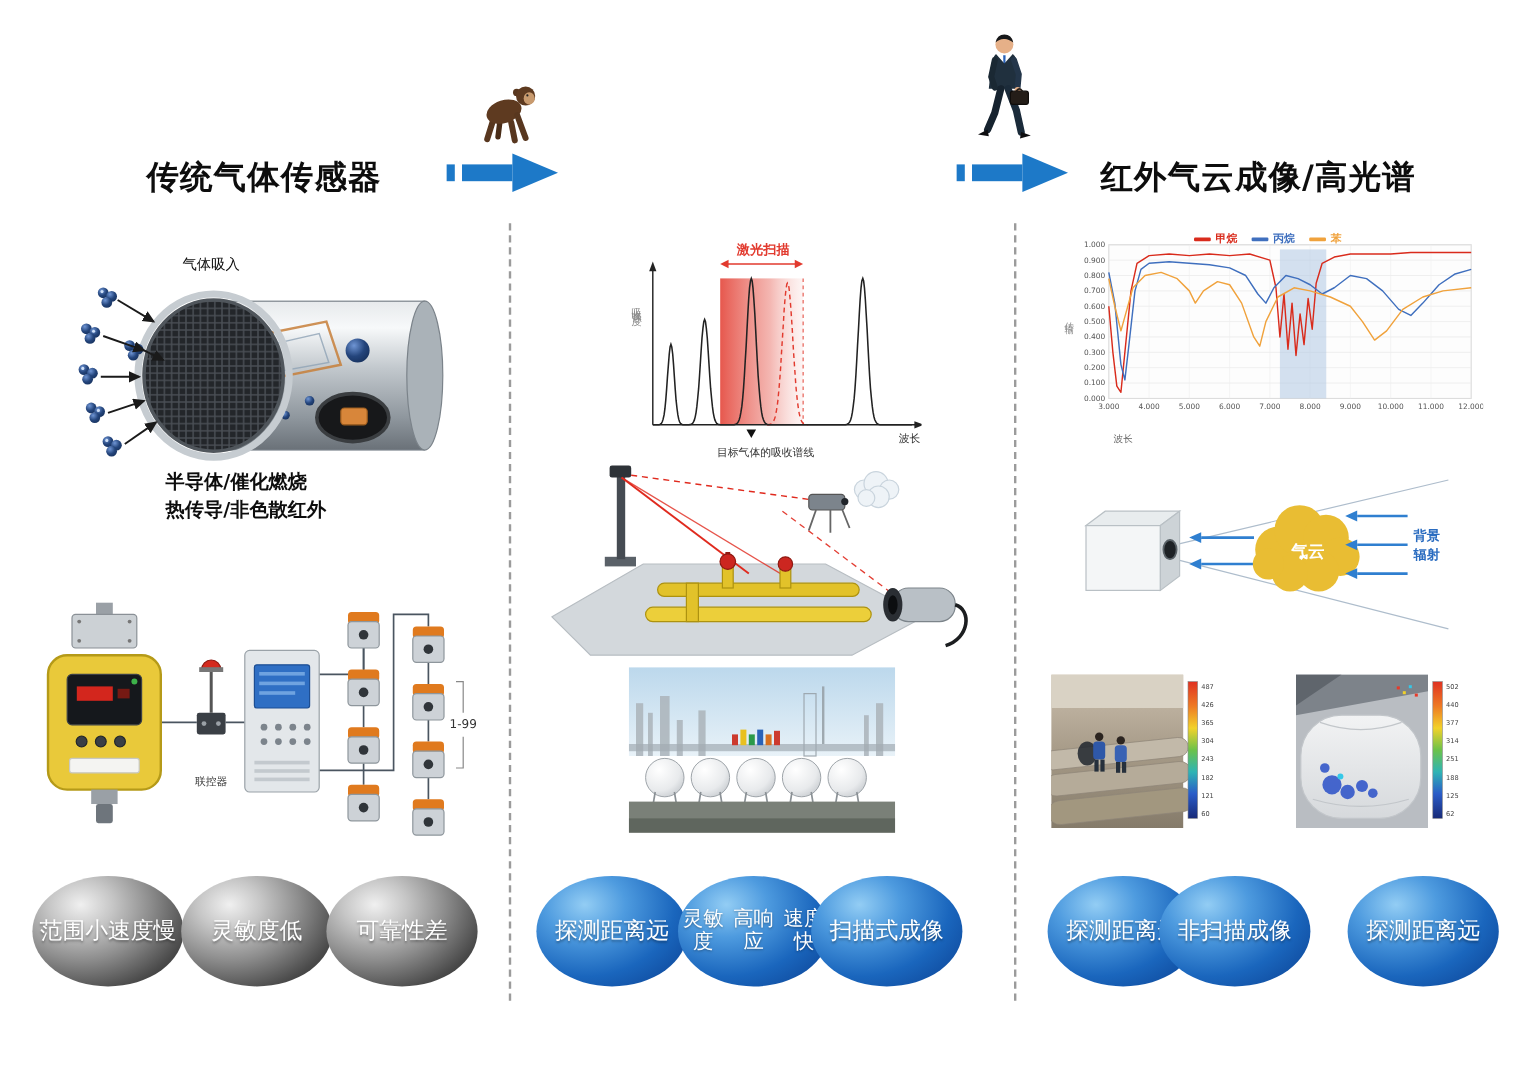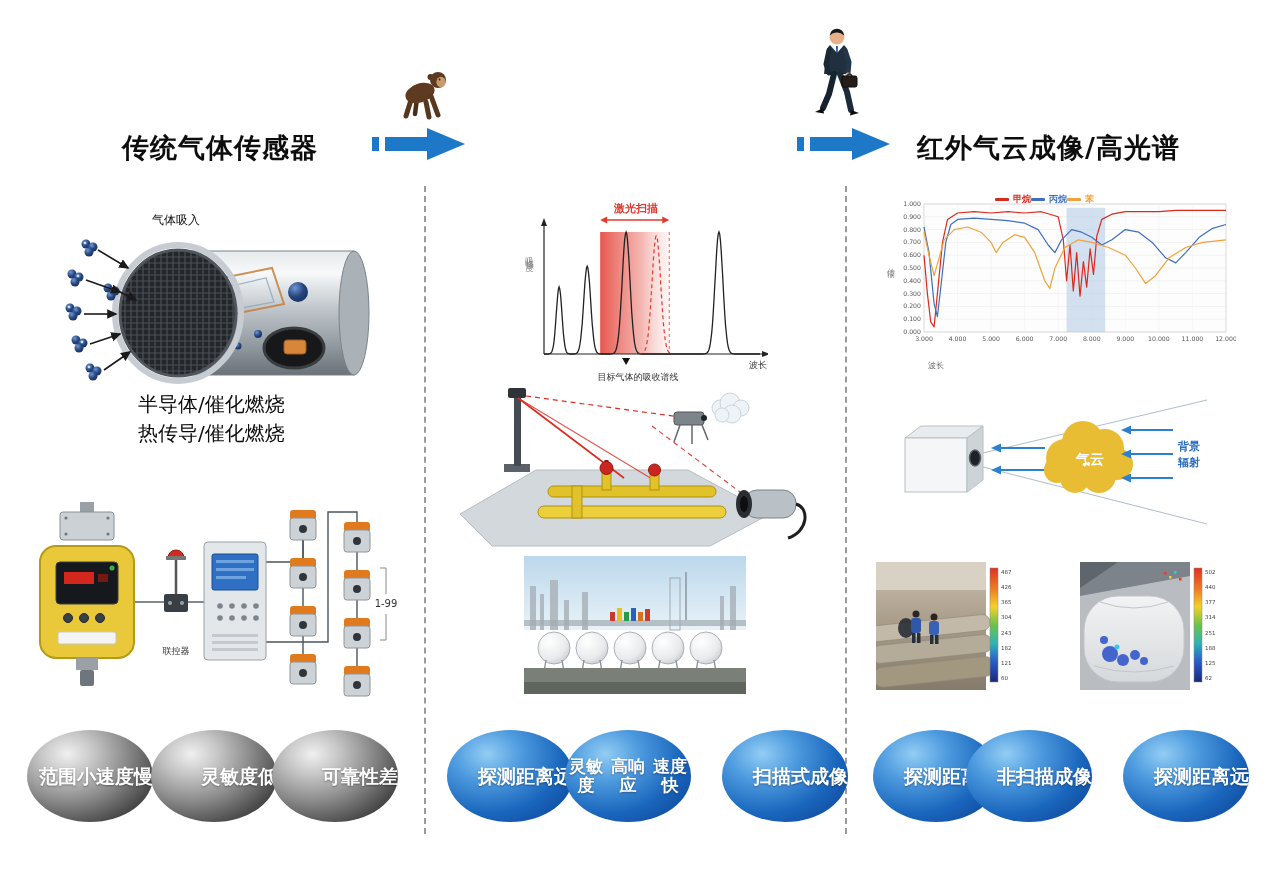--- a/index.html
+++ b/index.html
@@ -4,29 +4,29 @@
 <style>
   *{margin:0;padding:0;box-sizing:border-box}
   body{background:#fff}
   .stage{position:relative;width:1268px;height:896px;background:#fff;overflow:hidden;
          font-family:"DejaVu Sans","Liberation Sans",sans-serif;color:#111}
   .abs{position:absolute}
   svg{font-family:inherit;display:block}
   .title{font-size:27px;font-weight:bold;text-align:center;letter-spacing:1px;color:#0d0d0d}
   .sep{border-left:2px dashed #9b9b9b;width:0}
   .intake{font-size:12px;color:#0d0d0d}
-  .tech{font-size:20px;line-height:1.45;color:#0d0d0d;font-weight:400}
+  .tech{font-size:16px;line-height:1.45;color:#0d0d0d;font-weight:700}
   .vlabel{writing-mode:vertical-rl;text-orientation:upright;color:#8a8a8a;letter-spacing:2px}
   .bubble{position:absolute;width:126px;height:92px;border-radius:50%;display:flex;align-items:center;
-          justify-content:flex-end;text-align:center;color:#fff;font-weight:bold;font-size:19px;line-height:1.18;
+          justify-content:center;text-align:center;color:#fff;font-weight:normal;font-size:19px;line-height:1.18;
           text-shadow:0 1px 2px rgba(0,0,0,.35)}
   .bubble.small{font-size:17px;line-height:1.12}
   .bubble.gray{background:radial-gradient(ellipse at 32% 26%, #f0f0f0 0%, #c6c6c6 22%, #8d8d8d 48%, #4b4b4b 76%, #1e1e1e 100%)}
   .bubble.blue{background:radial-gradient(ellipse at 32% 26%, #93cdf4 0%, #4e9bdf 28%, #1a66bd 62%, #0a3e8f 100%)}
-  .legend{display:flex;align-items:center}
+  .legend{display:flex;gap:12px;align-items:center}
   .lg-item{display:flex;align-items:center;gap:4px}
   .lg-line{width:14px;height:3px;border-radius:1px;display:inline-block}
   .lg-lab{font-size:9px;font-weight:bold}
 </style>
 </head>
 <body>
 
 <div class="stage">
 
   <div class="abs title" style="left:95px;top:130px;width:250px">传统气体传感器</div>
@@ -158,21 +158,21 @@
       <line x1="24" y1="50" x2="58" y2="62" marker-end="url(#arrB)"></line>
       <line x1="22" y1="84" x2="54" y2="84" marker-end="url(#arrB)"></line>
       <line x1="28" y1="114" x2="58" y2="104" marker-end="url(#arrB)"></line>
       <line x1="42" y1="140" x2="68" y2="122" marker-end="url(#arrB)"></line>
       <line x1="58" y1="62" x2="74" y2="70" marker-end="url(#arrB)"></line>
     </g>
   </svg>
 
   <div class="abs tech" style="left:138px;top:390px">
     <div>半导体/催化燃烧</div>
-    <div>热传导/催化燃烧</div>
+    <div>热传导/非色散红外</div>
   </div>
 
   <svg class="abs" style="left:28px;top:502px" width="372" height="205" viewBox="0 0 372 205">
     <g stroke="#4a5560" stroke-width="1.4" fill="none">
       <path d="M 106,100 H 136"></path>
       <path d="M 160,100 H 176"></path>
       <path d="M 238,60 H 275 V 8"></path>
       <path d="M 238,140 H 300 V 10 H 329 V 20"></path>
       <path d="M 275,38 V 56 M 275,86 V 104 M 275,134 V 152"></path>
       <path d="M 329,50 V 68 M 329,98 V 116 M 329,146 V 164"></path>
@@ -429,21 +429,21 @@
       <br>
       <span>离远</span>
     </div>
   <div class="bubble blue small" style="left:565px;top:730px">
       <span>灵敏度</span>
       <br>
       <span>高响应</span>
       <br>
       <span>速度快</span>
     </div>
-  <div class="bubble blue" style="left:722px;top:730px">
+  <div class="bubble blue" style="left:676px;top:730px">
       <span>扫描式</span>
       <br>
       <span>成像</span>
     </div>
 
   <svg class="abs" id="trans-svg" style="left:876px;top:192px" width="360" height="185" viewBox="0 0 360 185">
     <g id="trans-dyn">
         <rect x="48" y="12" width="302" height="128" fill="#fdfdfd" stroke="#c8c8c8" stroke-width="0.7"></rect>
         <line x1="48" y1="12" x2="350" y2="12" stroke="#e6e6e6" stroke-width="0.5"></line>
         <text x="45" y="14" font-size="6.2" fill="#555" text-anchor="end">1.000</text>

